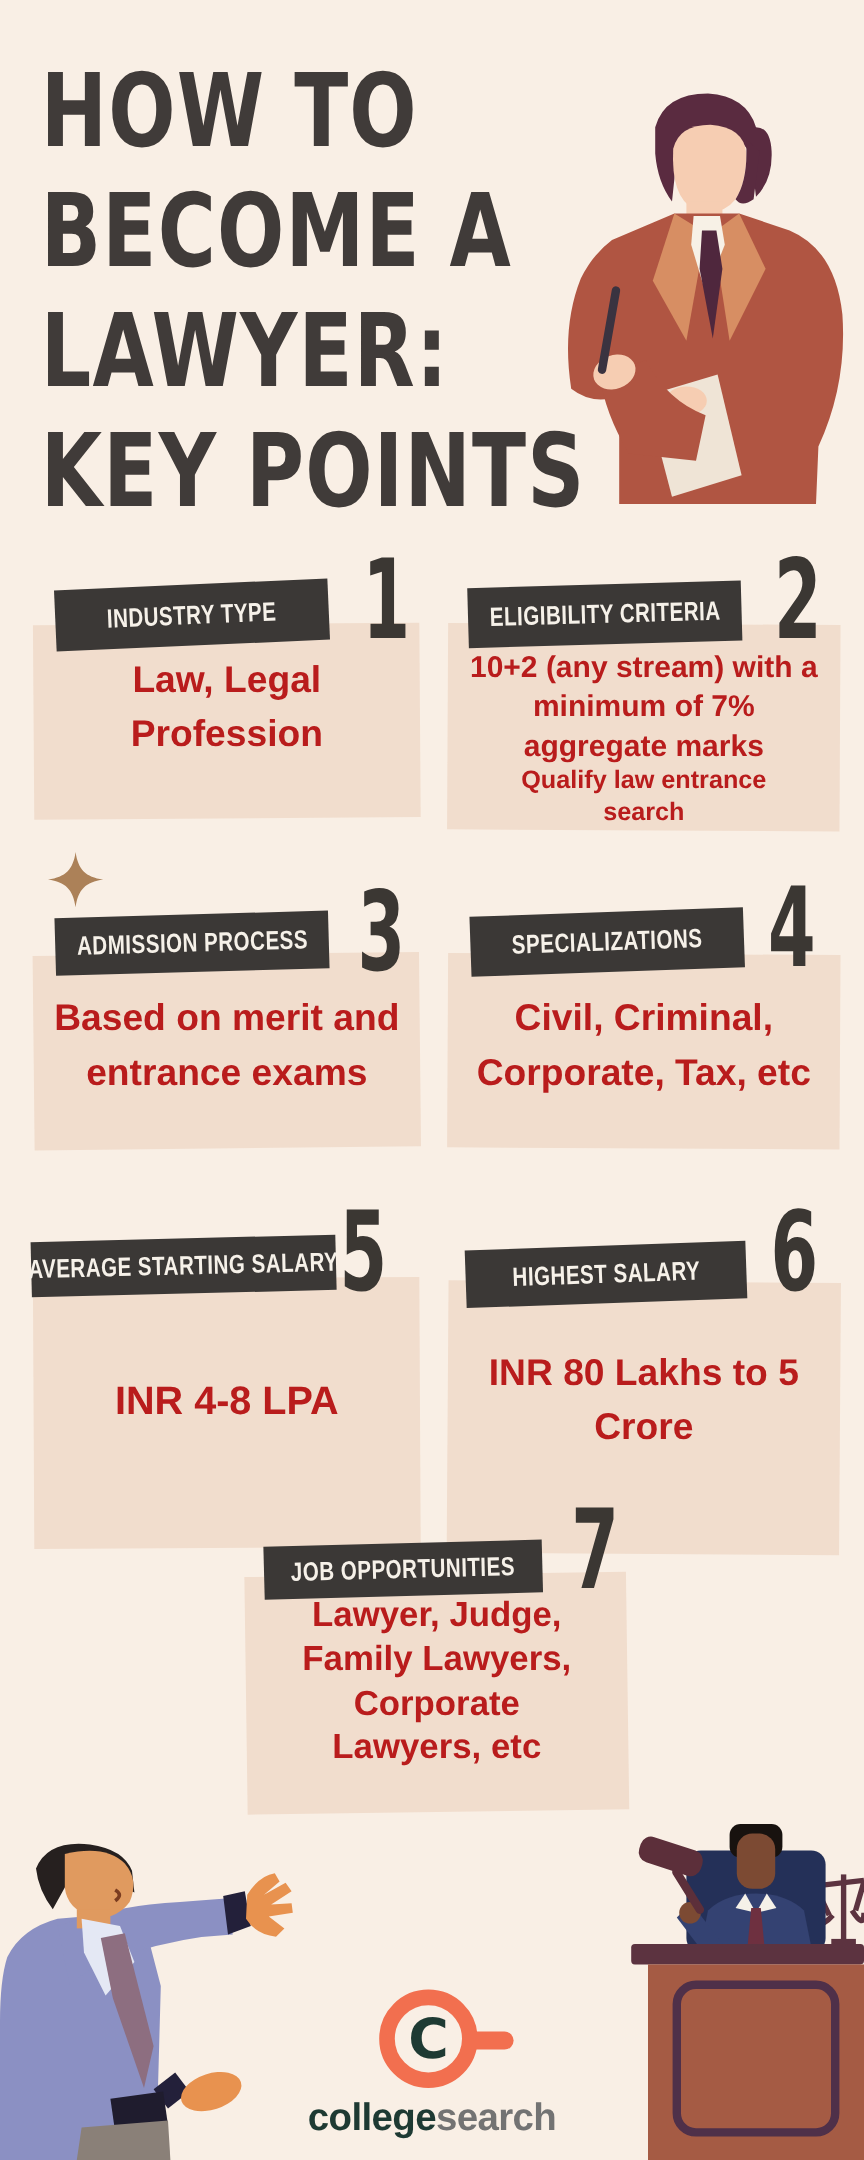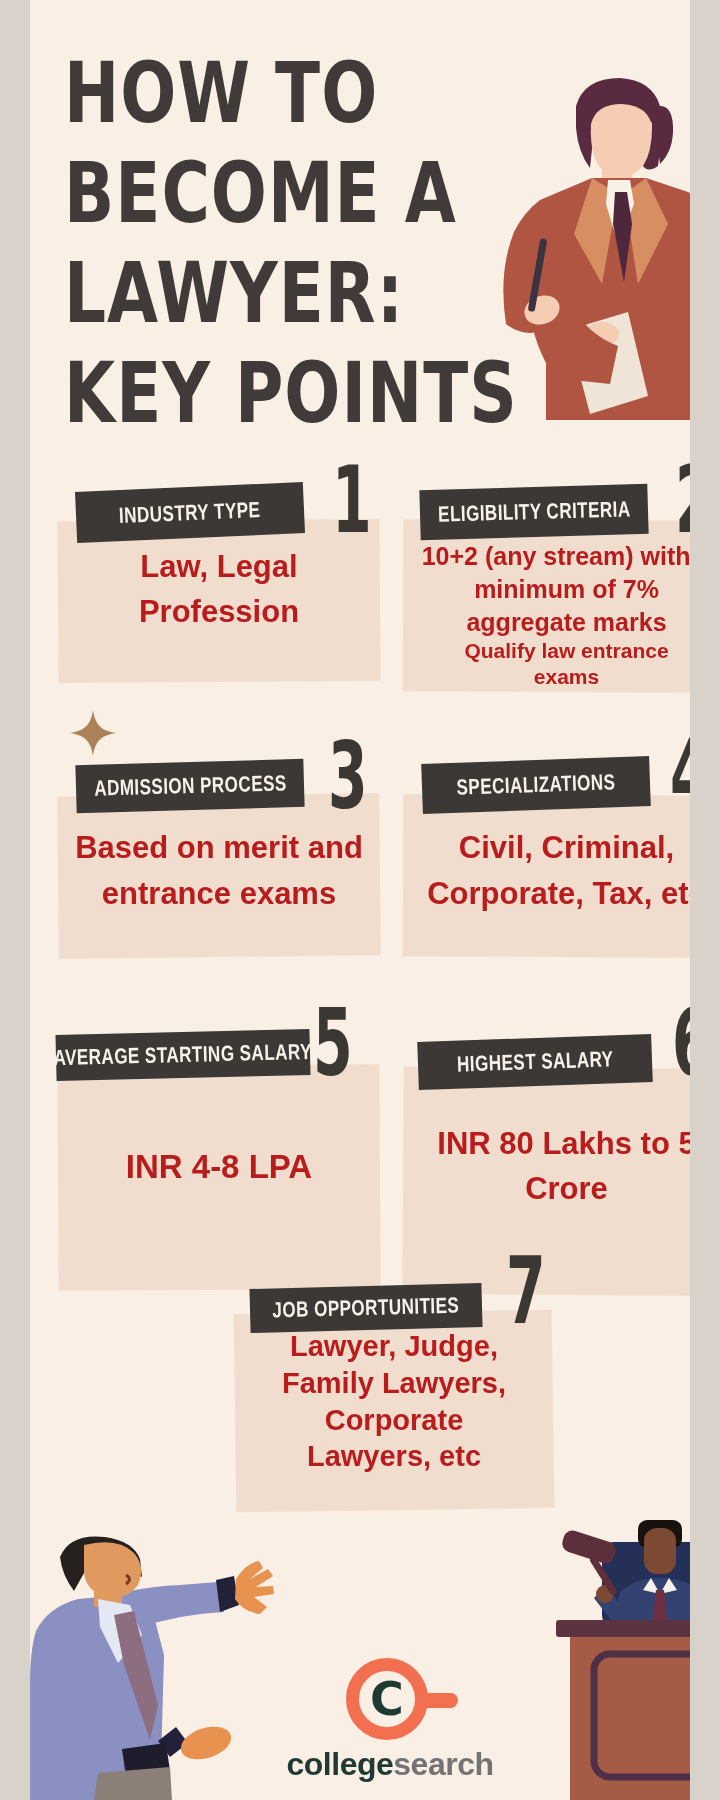--- a/index.html
+++ b/index.html
@@ -1,18 +1,18 @@
 <!DOCTYPE html>
 <html><head>
 <meta charset="utf-8">
 <style>
   * { margin:0; padding:0; box-sizing:border-box; }
   html,body { background:#d8d2cb; }
   .page {
-    position:relative; width:660px; height:1800px; margin:0 auto;
+    position:relative; width:720px; height:1800px; margin:0 auto;
     background:#f9efe5; overflow:hidden;
     font-family:"Liberation Sans", sans-serif;
   }
   
   .title {
     position:absolute; left:34px; top:44px;
     transform:scaleY(1.28); transform-origin:top left;
     color:#403b39;
     font-family:"DejaVu Sans", sans-serif;
     font-weight:bold; font-size:66px; line-height:78px; letter-spacing:1px;
@@ -140,21 +140,21 @@
     <div class="card-body b1">Law, Legal Profession</div>
   </section>
 
   <section>
     <div class="card-bg bg2"></div>
     <div class="card-header h2">
         <span>ELIGIBILITY CRITERIA</span>
       </div>
     <div class="card-number n2">2</div>
     <div class="card-body b2">10+2 (any stream) with a minimum of 7% aggregate marks</div>
-    <div class="card-body b2s">Qualify law entrance exams</div>
+    <div class="card-body b2s">Qualify law entrance search</div>
   </section>
 
   <section>
     <div class="card-bg bg3"></div>
     <div class="card-header h3">
         <span>ADMISSION PROCESS</span>
       </div>
     <div class="card-number n3">3</div>
     <div class="card-body b3">Based on merit and entrance exams</div>
   </section>

